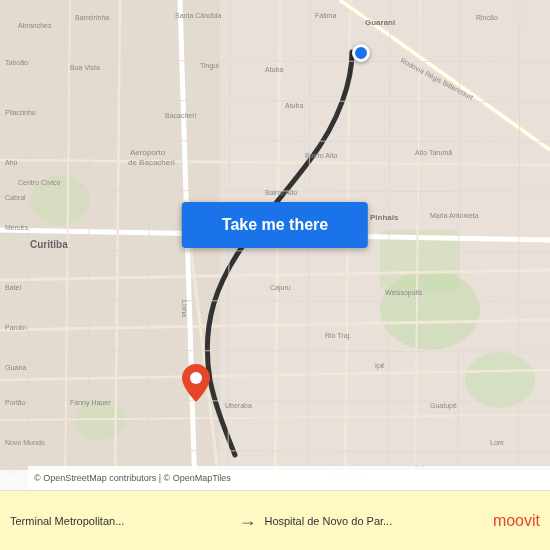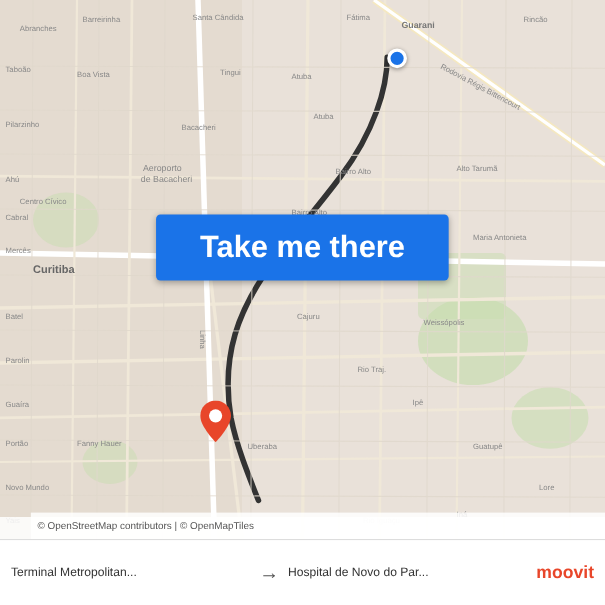--- a/index.html
+++ b/index.html
@@ -22,21 +22,21 @@
     #take-me-there-btn {
       position: absolute;
       left: 50%;
       top: 46%;
       transform: translate(-50%, -50%);
       background: #1a73e8;
       color: white;
       border: none;
       border-radius: 4px;
       padding: 14px 40px;
-      font-size: 28px;
+      font-size: 16px;
       font-weight: bold;
       cursor: pointer;
       white-space: nowrap;
       box-shadow: 0 2px 6px rgba(0,0,0,0.3);
       z-index: 10;
     }
 
     #destination-marker {
       position: absolute;
       width: 18px;
@@ -70,21 +70,21 @@
       align-items: center;
       padding: 12px 6px;
       font-size: 9px;
       color: #555;
       margin-left: 28px;
     }
 
     #bottom-bar {
       width: 550px;
       height: 60px;
-      background: #ffffff;
+      background: #fef9c3;
       display: flex;
       align-items: center;
       border-top: 1px solid #ddd;
       padding: 0 10px;
     }
 
     .route-info {
       display: flex;
       align-items: center;
       width: 100%;
@@ -97,21 +97,21 @@
       flex: 1;
     }
 
     .route-arrow {
       font-size: 18px;
       color: #555;
     }
 
     .moovit-logo {
       font-size: 16px;
-      font-weight: bold;
+      font-weight: normal;
       color: #e8462a;
       margin-left: auto;
     }
   </style>
 </head>
 <body>
 
 <div id="map-container">
 
   <svg id="map-svg" viewBox="0 0 550 490" xmlns="http://www.w3.org/2000/svg">

